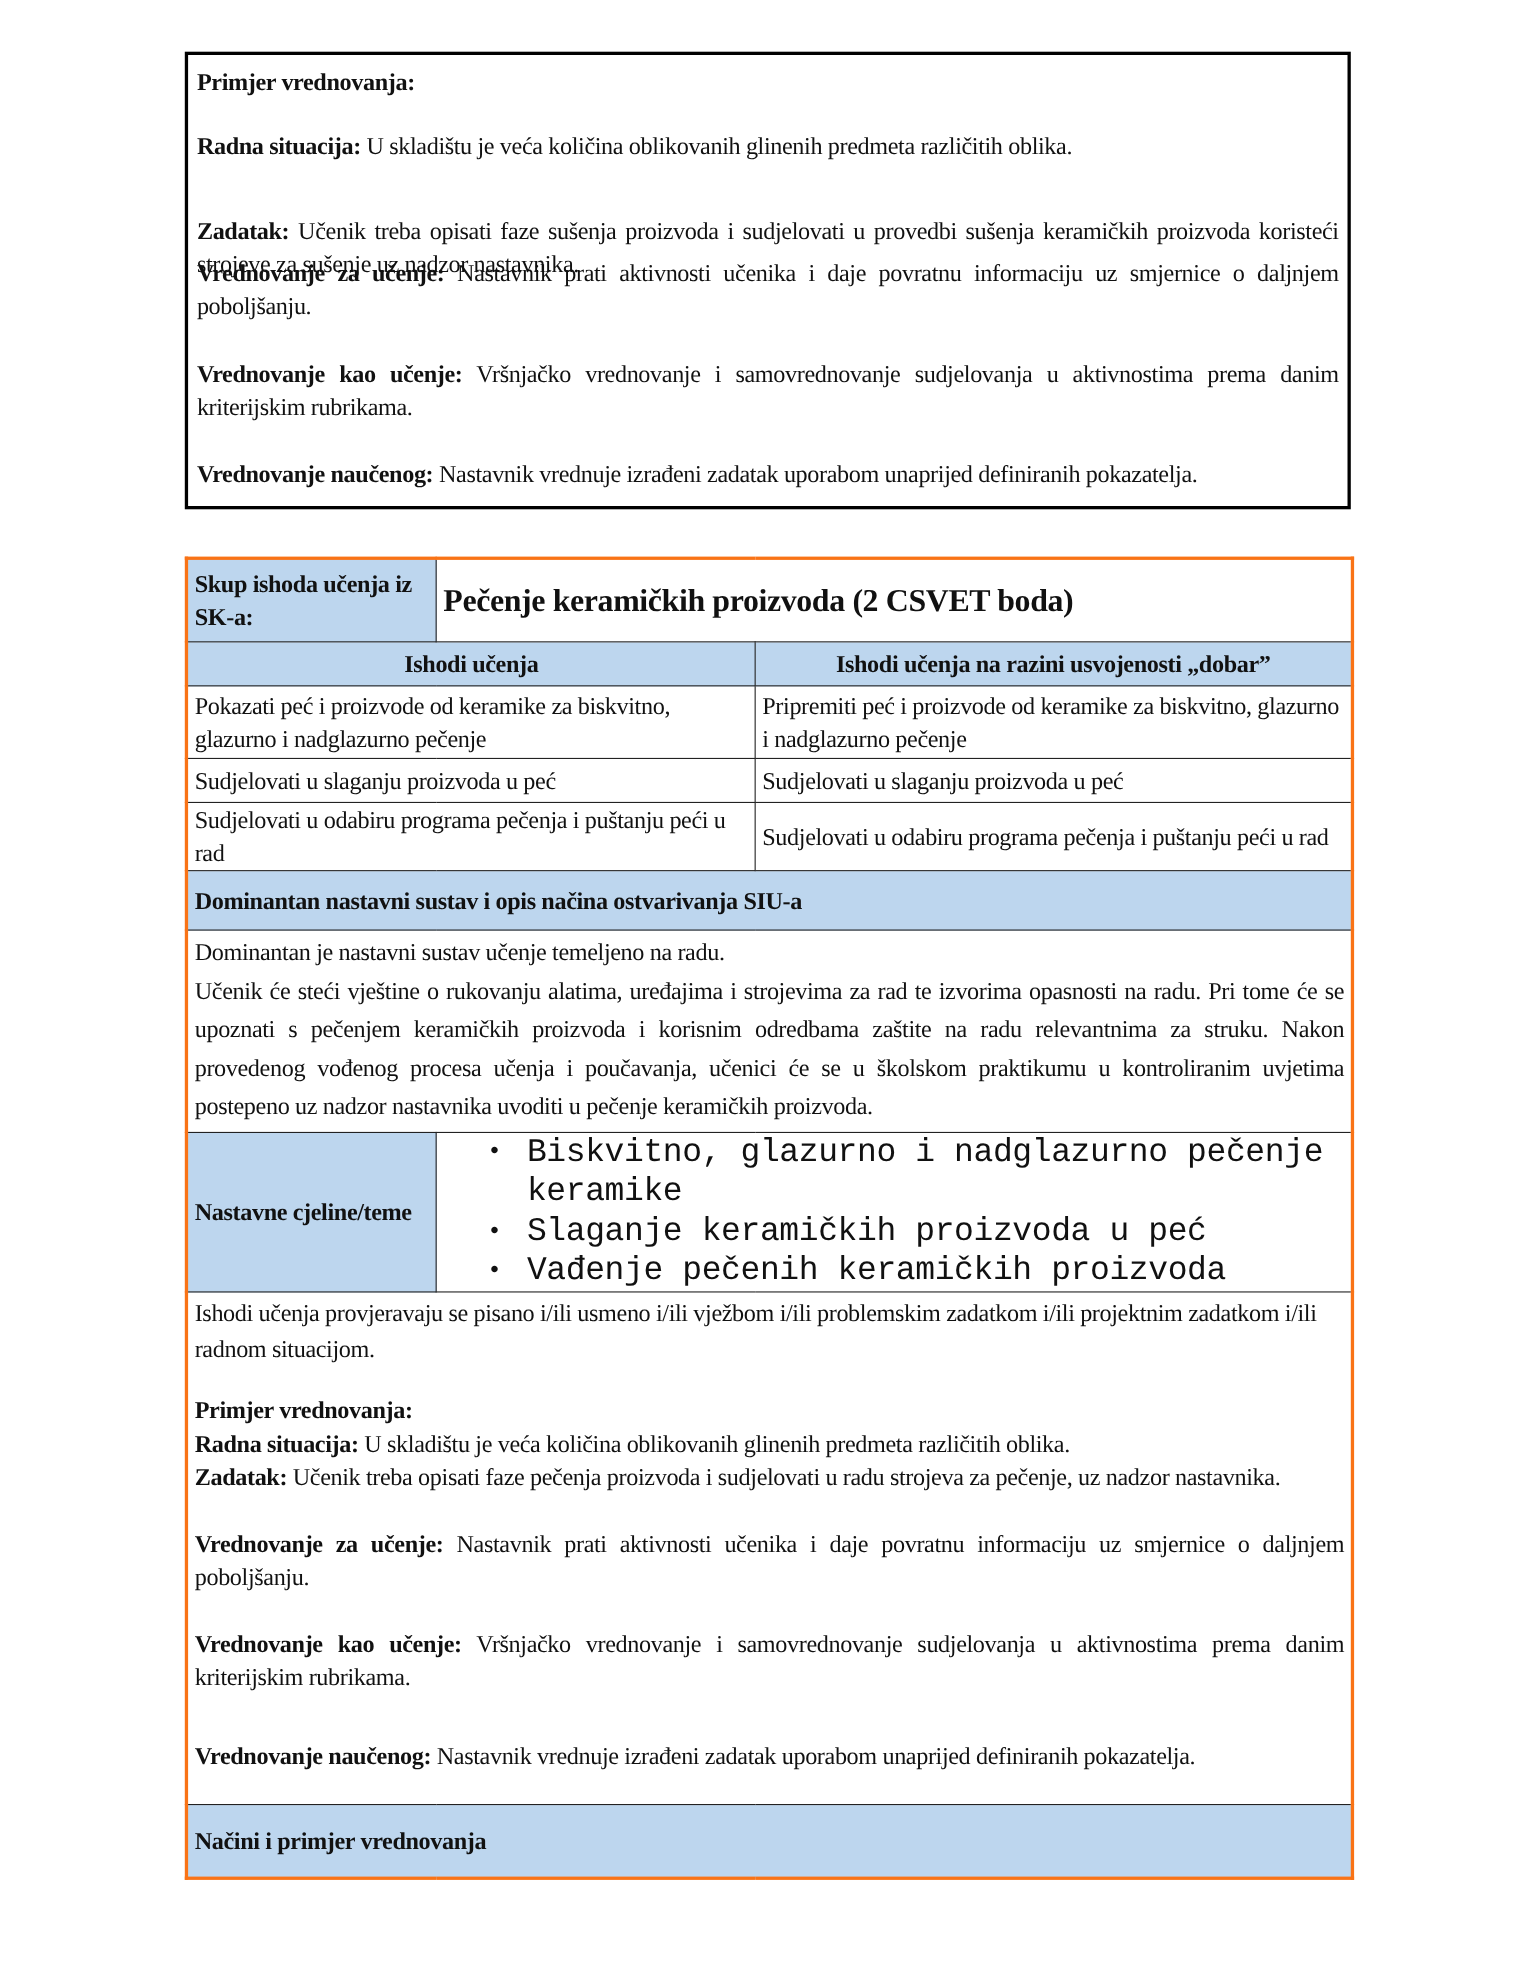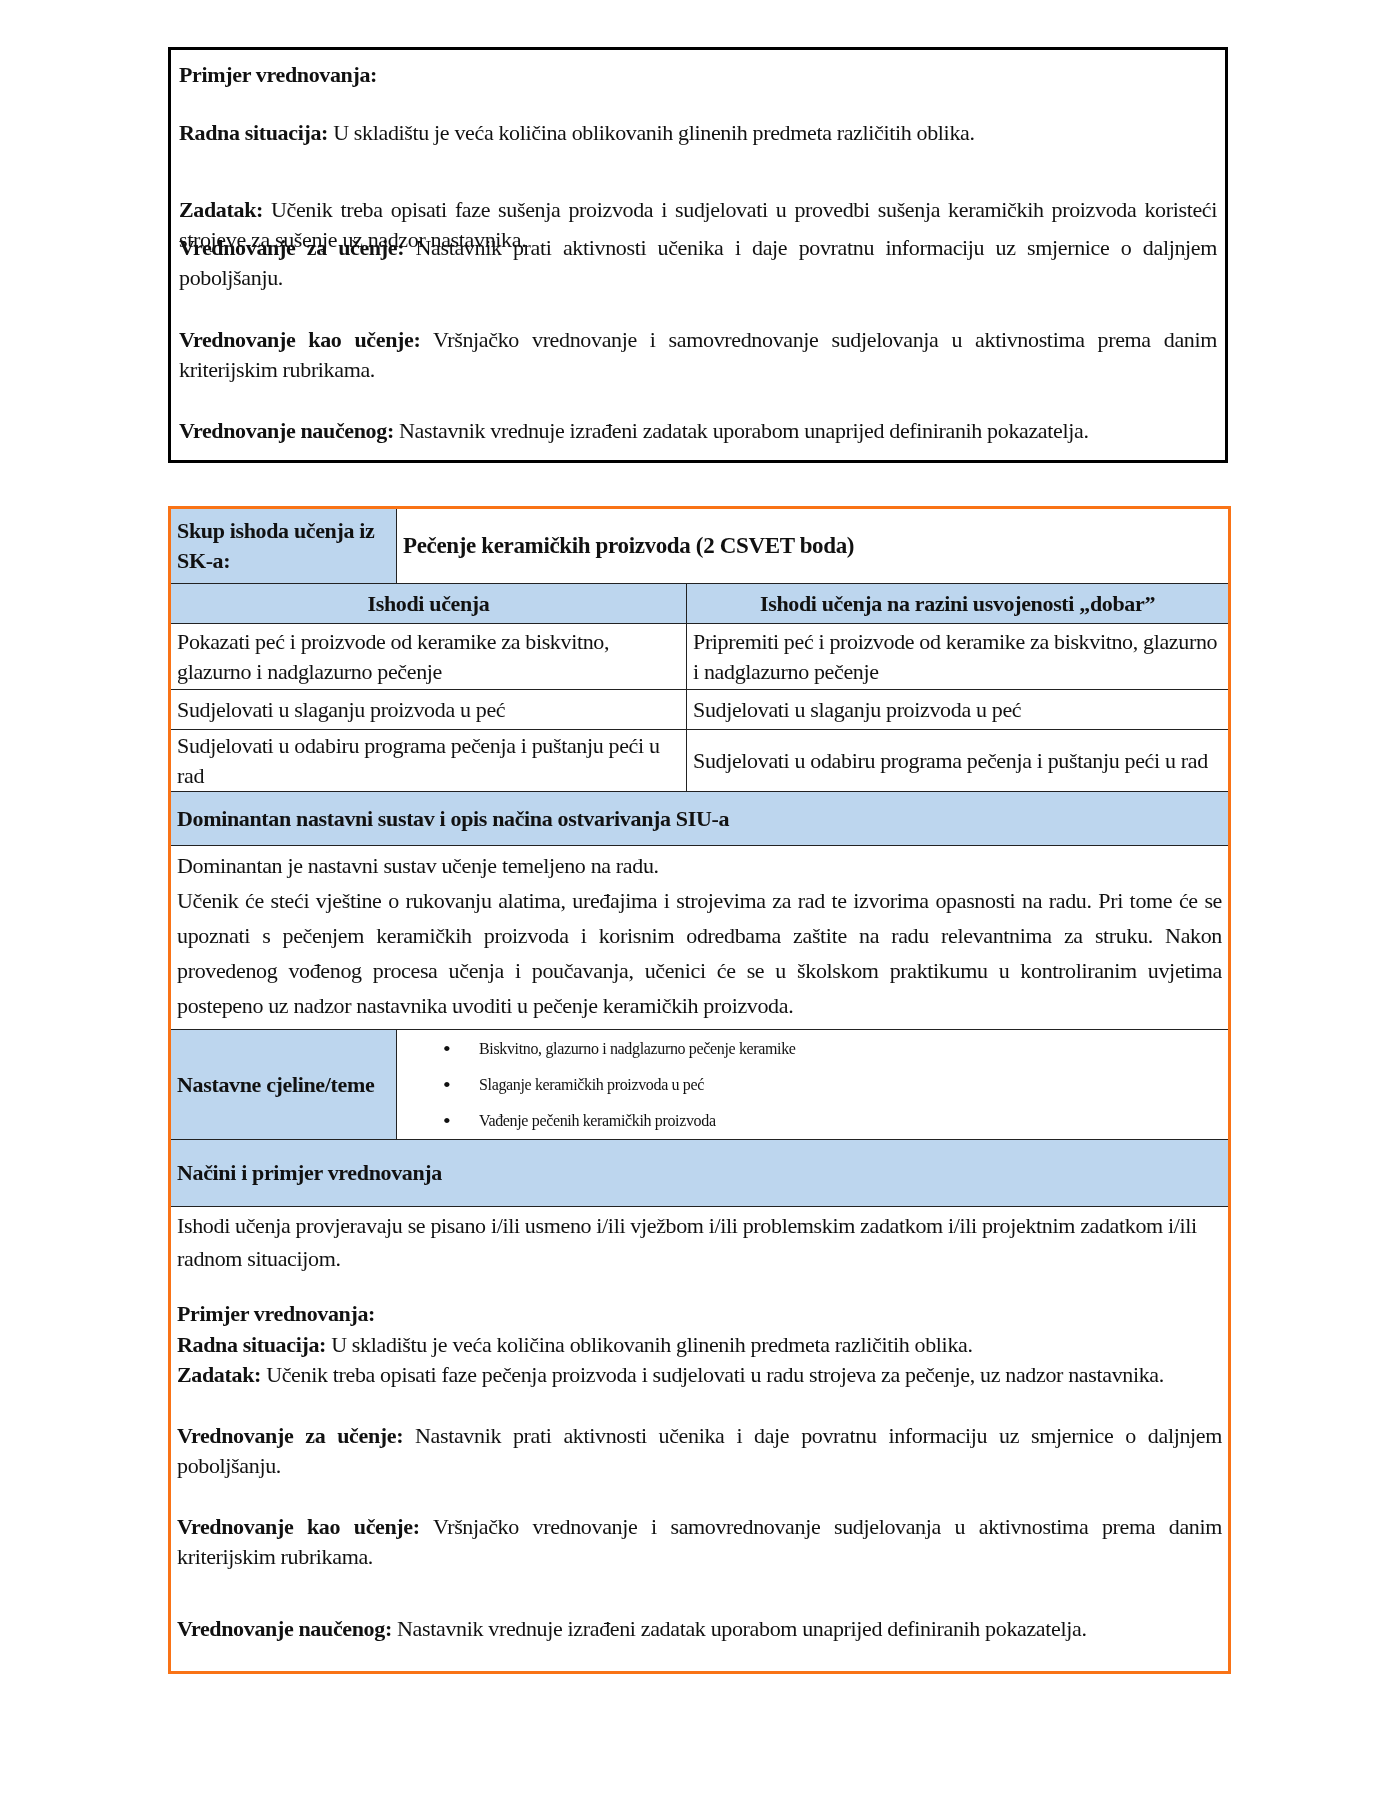--- a/index.html
+++ b/index.html
@@ -31,21 +31,21 @@
   }
   .tbl td {
     border: 1.5px solid #222;
     padding: 0 6px;
     vertical-align: middle;
     font-size: 22px; line-height: 30px; letter-spacing: -0.35px;
   }
   .hdr { background: #BDD6EE; }
   .center { text-align: center; }
   .bul { list-style: none; margin: 0; padding: 0 0 0 40px; }
-  .bul li { position: relative; padding-left: 36px; line-height: 36px; font-size: 16px; letter-spacing: -0.35px; }
+  .bul li { position: relative; padding-left: 36px; line-height: 36px; font-size: 30px; letter-spacing: -0.35px; font-family: Liberation Mono, monospace; }
   .bul li::before { content: "\2022"; position: absolute; left: 0; top: 0; font-size: 22px; }
   .gap { height: 30px; }
 </style>
 </head>
 <body>
 
 <div class="page">
 
   <div class="top-box">
     <div class="abs txt b" style="top:10px;">Primjer vrednovanja:</div>
@@ -75,21 +75,21 @@
       <col style="width:227px">
       <col style="width:290px">
       <col style="width:543px">
     </colgroup>
 
     <tbody>
         <tr style="height:76px;">
       <td class="hdr b">
         <span>Skup ishoda učenja iz SK-a:</span>
       </td>
-      <td colspan="2" class="b" style="font-size:23px;">
+      <td colspan="2" class="b" style="font-size:29px;">
         <span>Pečenje keramičkih proizvoda (2 CSVET boda)</span>
       </td>
     </tr>
 
     <tr style="height:40px;">
       <td colspan="2" class="hdr b center">Ishodi učenja</td>
       <td class="hdr b center">Ishodi učenja na razini usvojenosti „dobar”</td>
     </tr>
 
     <tr style="height:66px;margin-top:13px;">
@@ -121,24 +121,20 @@
       </td>
       <td colspan="2">
         <ul class="bul">
           <li>Biskvitno, glazurno i nadglazurno pečenje keramike</li>
           <li>Slaganje keramičkih proizvoda u peć</li>
           <li>Vađenje pečenih keramičkih proizvoda</li>
         </ul>
       </td>
     </tr>
 
-    <tr style="height:67px;">
-      <td colspan="3" class="hdr b">Načini i primjer vrednovanja</td>
-    </tr>
-
     <tr style="height:466px;">
       <td colspan="3" style="vertical-align:top; padding-top:2px;">
         <div style="line-height:33px;">Ishodi učenja provjeravaju se pisano i/ili usmeno i/ili vježbom i/ili problemskim zadatkom i/ili projektnim zadatkom i/ili radnom situacijom.</div>
         <div class="gap" style="height:22px;"></div>
         <div class="b" style="line-height:33px;">Primjer vrednovanja:</div>
         <div>
           <span class="b">Radna situacija:</span><span> U skladištu je veća količina oblikovanih glinenih predmeta različitih oblika.</span>
         </div>
         <div class="justify">
           <span class="b">Zadatak:</span><span> Učenik treba opisati faze pečenja proizvoda i sudjelovati u radu strojeva za pečenje, uz nadzor nastavnika.</span>
@@ -150,16 +146,20 @@
         <div class="gap" style="height:31px;"></div>
         <div class="justify">
           <span class="b">Vrednovanje kao učenje:</span><span> Vršnjačko vrednovanje i samovrednovanje sudjelovanja u aktivnostima prema danim kriterijskim rubrikama.</span>
         </div>
         <div class="gap" style="height:42px;"></div>
         <div>
           <span class="b">Vrednovanje naučenog:</span><span> Nastavnik vrednuje izrađeni zadatak uporabom unaprijed definiranih pokazatelja.</span>
         </div>
       </td>
     </tr>
+
+    <tr style="height:67px;">
+      <td colspan="3" class="hdr b">Načini i primjer vrednovanja</td>
+    </tr>
   </tbody>
     </table>
 
 </div>
 
 </body></html>

